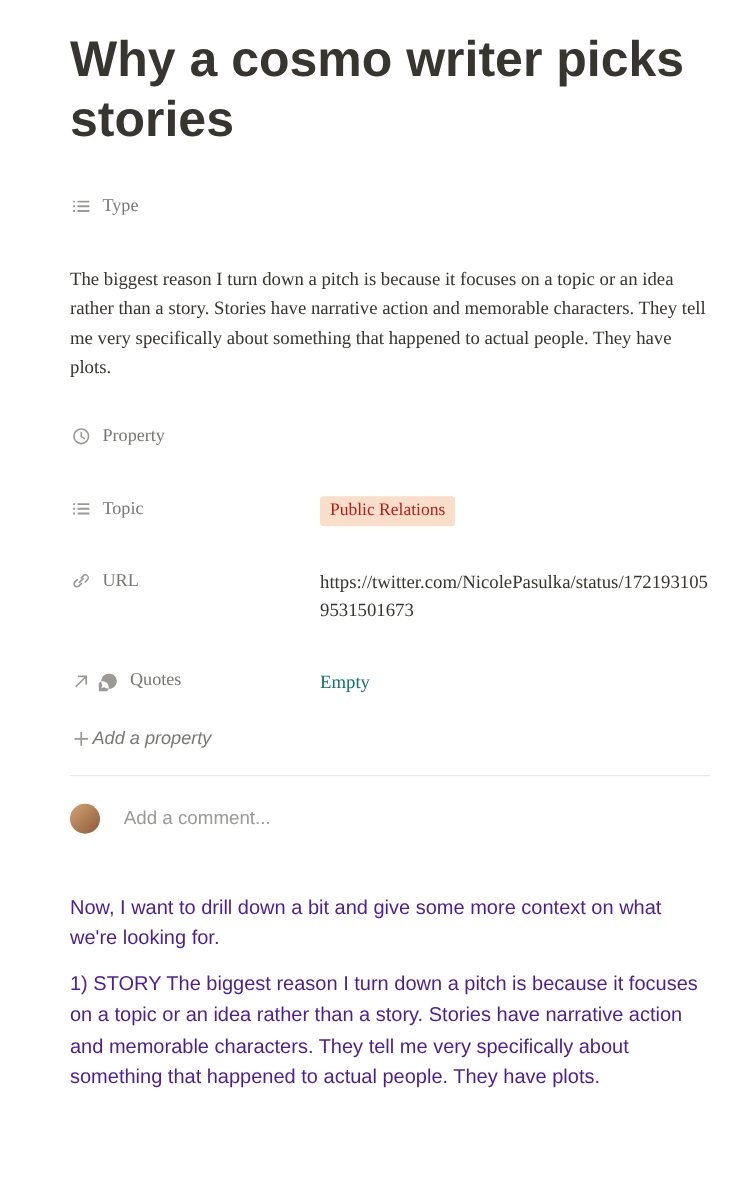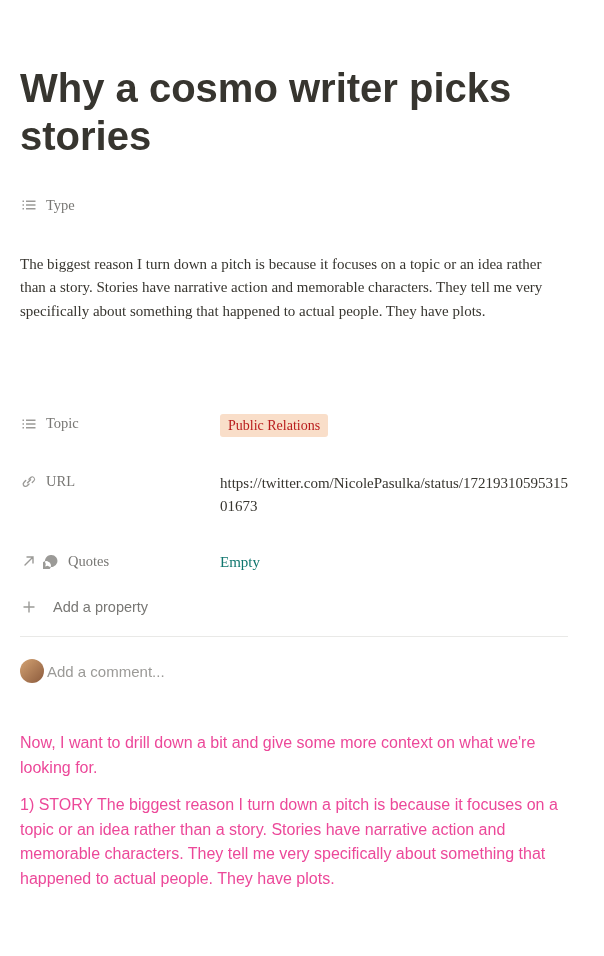--- a/index.html
+++ b/index.html
@@ -8,22 +8,21 @@
       box-sizing: border-box;
     }
     body {
       font-family: ui-sans-serif, -apple-system, BlinkMacSystemFont, "Segoe UI", Helvetica, Arial, sans-serif;
       background: #ffffff;
       color: #37352f;
       width: 604px;
       padding: 0;
     }
     .page-content {
-      padding: 24px 36px 40px 20px;
-      margin-top: 40px;
+      padding: 24px 36px 40px 56px;
     }
     .page-title {
       font-size: 40px;
       font-weight: 700;
       line-height: 1.2;
       color: #37352f;
       margin-bottom: 30px;
     }
     .properties {
       display: flex;
@@ -83,60 +82,61 @@
       background: #fadec9;
       color: #49290e;
     }
     .tag-peach {
       background: #f9dec9;
       color: #b91c1c;
     }
     .add-property {
       display: flex;
       align-items: center;
-      gap: 15px;
+      gap: 0;
       color: #787774;
       font-size: 14.5px;
       padding: 6px 0 10px 0;
       cursor: pointer;
+      font-style: italic;
     }
     .add-property .plus-icon {
       width: 18px;
       height: 18px;
       display: flex;
       align-items: center;
       justify-content: center;
       color: #9b9a97;
     }
     .divider {
       height: 1px;
       background: #e9e9e7;
       margin: 10px 0 18px 0;
     }
     .comment-row {
       display: flex;
       align-items: center;
-      gap: 3px;
+      gap: 19px;
       padding: 4px 0 24px 0;
     }
     .avatar {
       width: 24px;
       height: 24px;
       border-radius: 50%;
       background: linear-gradient(135deg, #d4a373 0%, #8b5a3c 100%);
       flex-shrink: 0;
     }
     .comment-placeholder {
       color: #9b9a97;
       font-size: 15px;
     }
     .body-content {
       font-size: 16px;
       line-height: 1.55;
-      color: #ec4899;
+      color: #4c1d95;
       margin-top: 24px;
     }
     .body-content p {
       margin-bottom: 12px;
     }
     .quotes-icons {
       display: flex;
       align-items: center;
       gap: 4px;
     }
@@ -158,20 +158,28 @@
         </span>
         <span>Type</span>
       </div>
     </div>
 
     <div class="property-row">
       <div class="property-value">The biggest reason I turn down a pitch is because it focuses on a topic or an idea rather than a story. Stories have narrative action and memorable characters. They tell me very specifically about something that happened to actual people. They have plots.</div>
     </div>
 
     <div class="property-row">
+      <div class="property-label">
+        <span class="property-icon">
+          <svg viewBox="0 0 16 16">
+              <path d="M8 1.5a6.5 6.5 0 100 13 6.5 6.5 0 000-13zM8 13.2A5.2 5.2 0 118 2.8a5.2 5.2 0 010 10.4zM8.6 4.5H7.4v4l3.3 2 .6-1-2.7-1.6z"></path>
+            </svg>
+        </span>
+        <span>Property</span>
+      </div>
     </div>
 
     <div class="property-row">
       <div class="property-label">
         <span class="property-icon">
           <svg viewBox="0 0 16 16">
               <path d="M1.5 3.5h1.5v1.5H1.5zM5 3.5h9.5v1.5H5zM1.5 7.25h1.5v1.5H1.5zM5 7.25h9.5v1.5H5zM1.5 11h1.5v1.5H1.5zM5 11h9.5v1.5H5z"></path>
             </svg>
         </span>
         <span>Topic</span>

